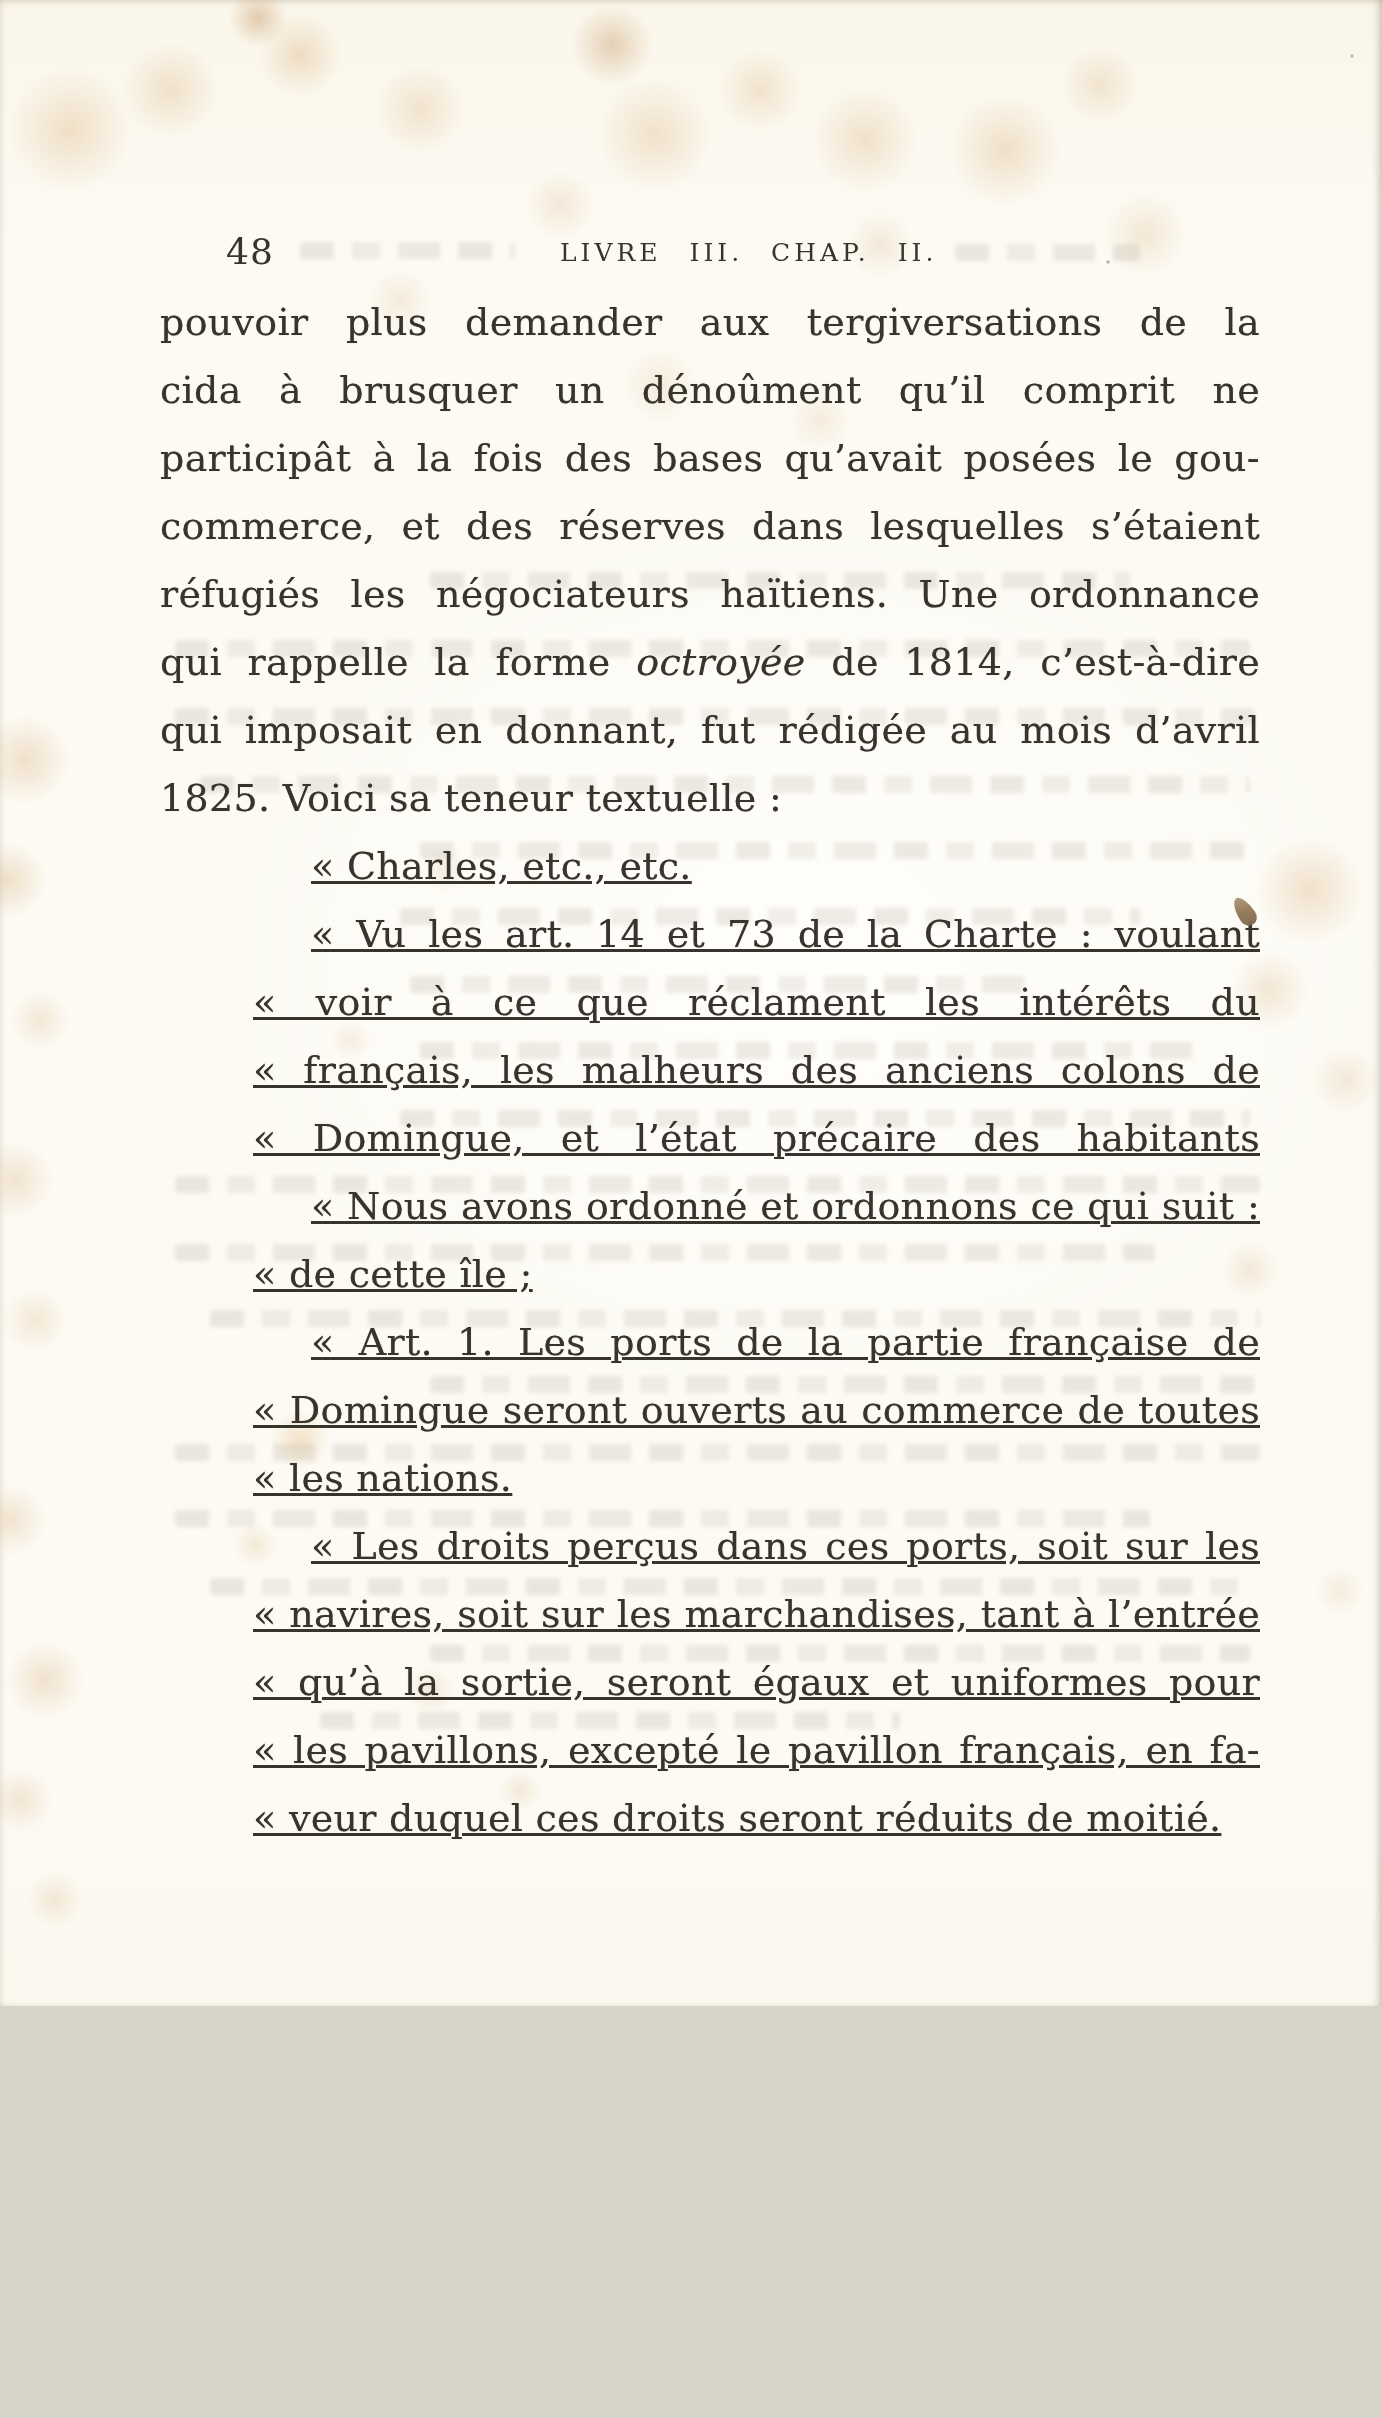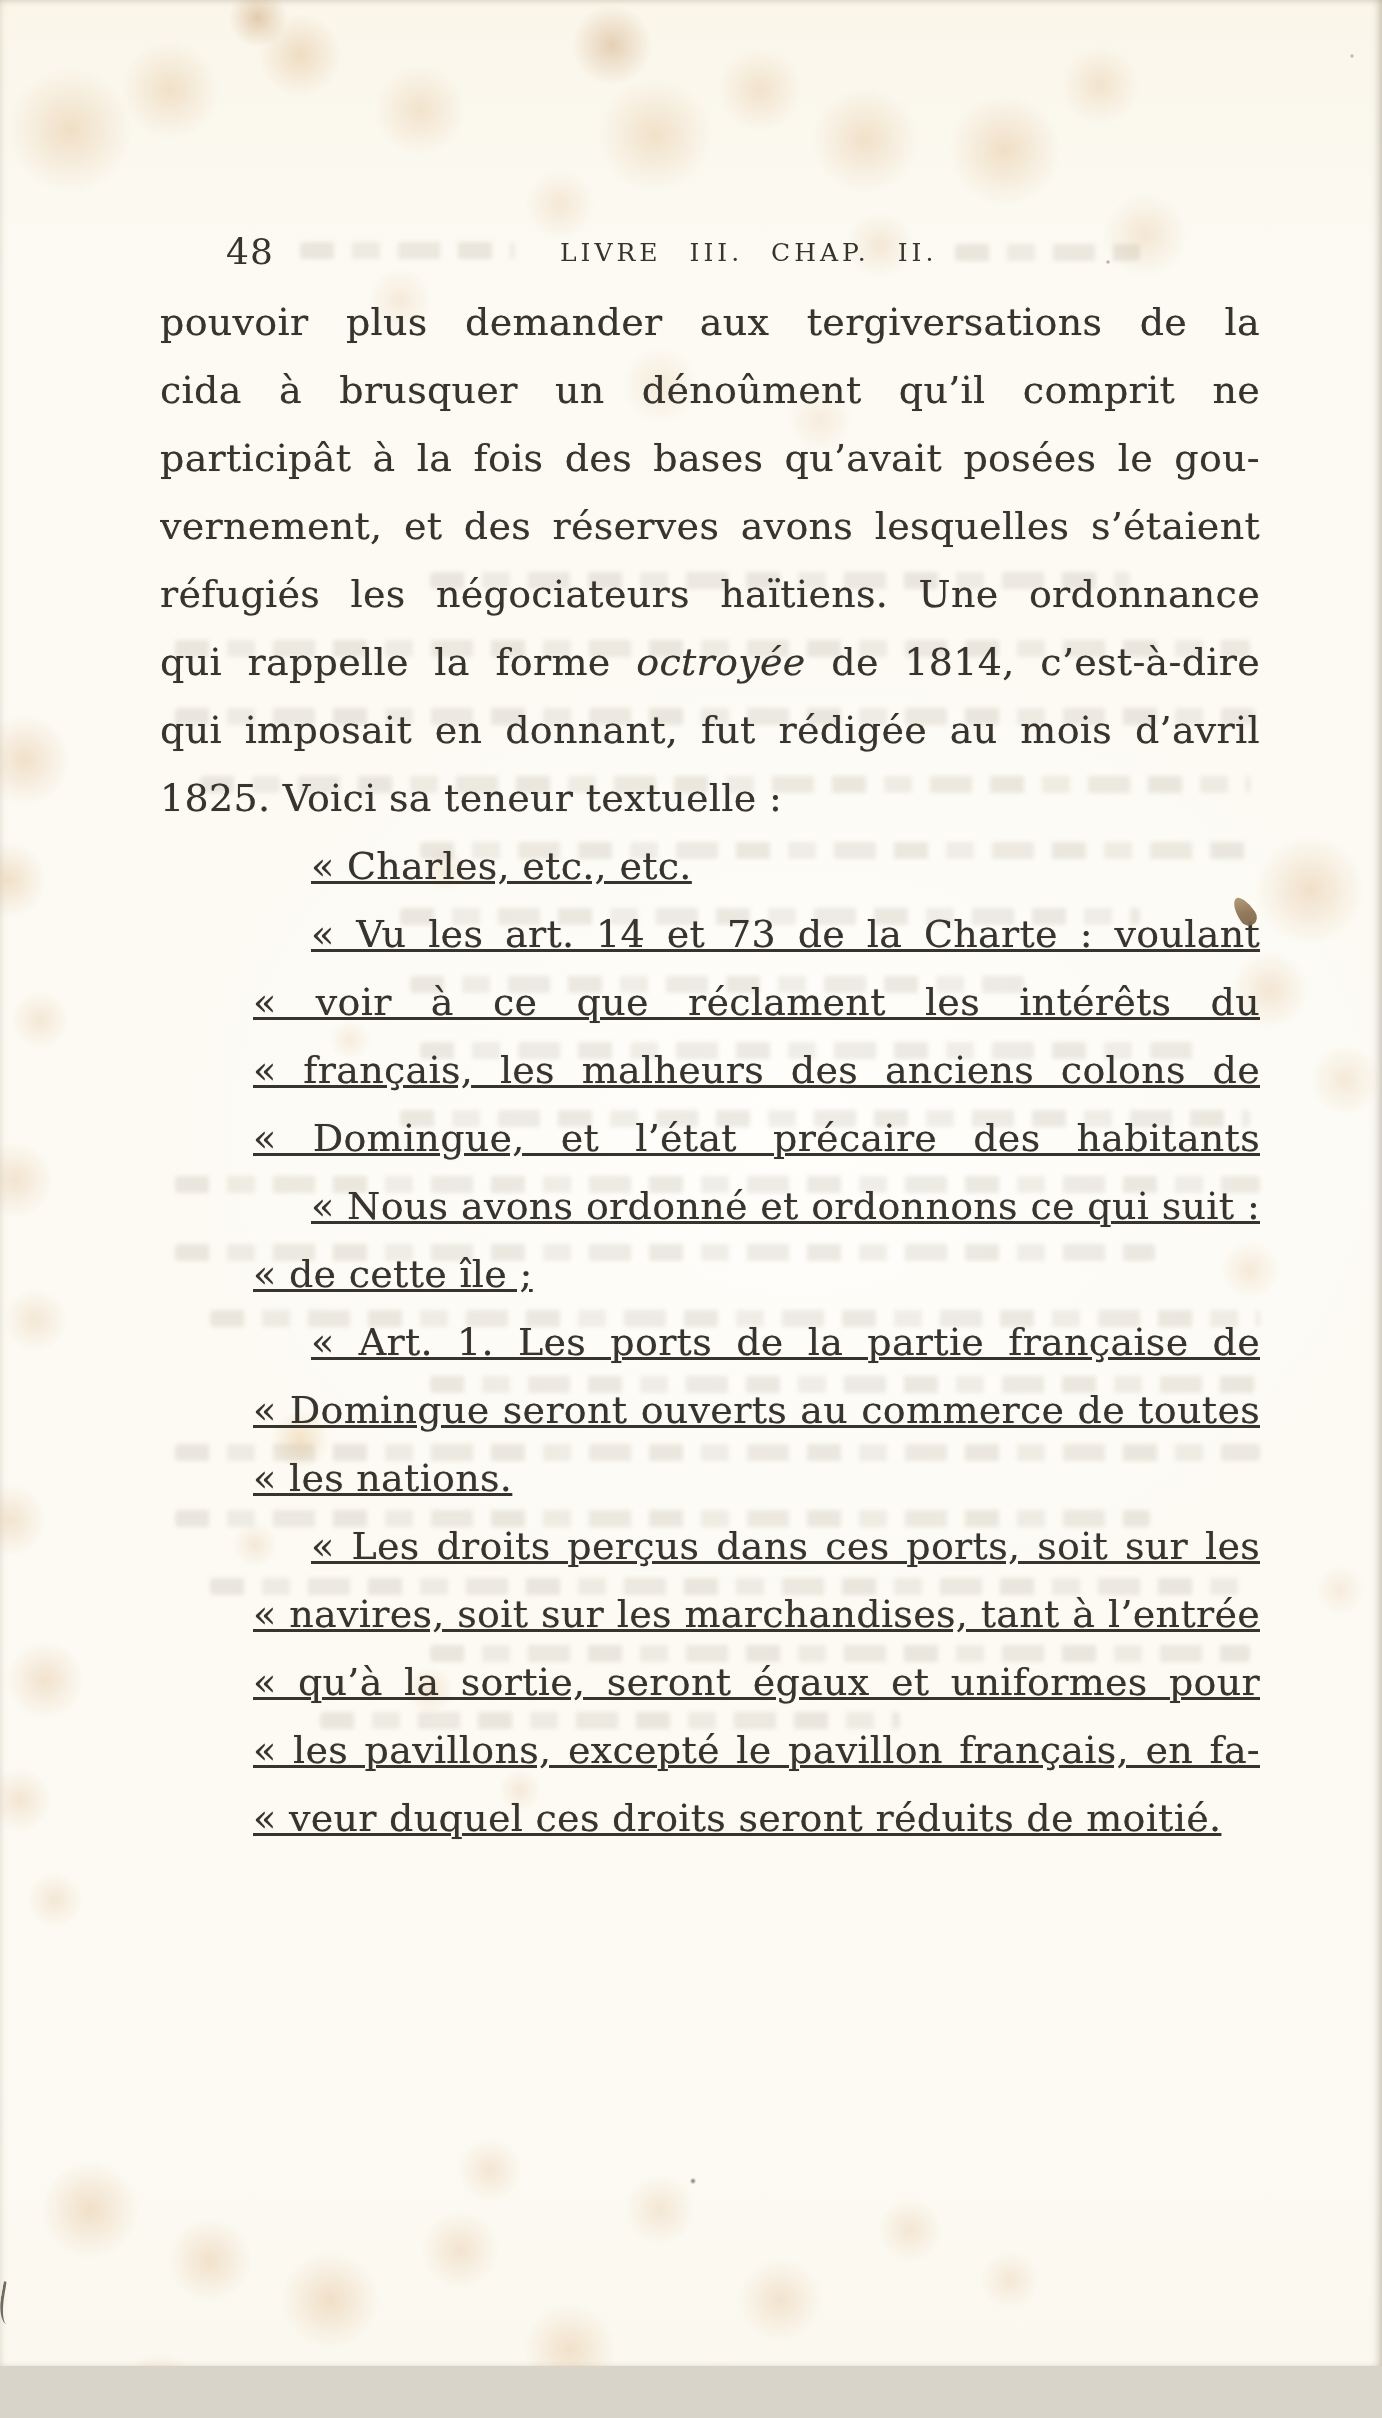--- a/index.html
+++ b/index.html
@@ -4,21 +4,21 @@
 <style>
   :root{
     --paper:#fcfaf3;
     --ink:#37342e;
     --fox:214,164,105;
     --ghost:152,142,122;
   }
   html,body{margin:0;padding:0;background:#d8d4c9;}
   .page{
     position:relative;
-    width:1382px;height:2366px;
+    width:1382px;height:2006px;
     margin:0 auto;
     overflow:hidden;
     background:
       radial-gradient(ellipse 900px 700px at 58% 48%, #fffefb 0%, rgba(255,254,251,0) 70%),
       linear-gradient(180deg, #faf6ea 0%, var(--paper) 12%, var(--paper) 88%, #fbf8ef 100%);
     box-shadow: inset -7px 0 10px -5px rgba(125,115,98,.45),
                 inset 3px 0 8px -4px rgba(150,135,110,.30),
                 inset 0 4px 8px -4px rgba(160,140,110,.25);
     font-family:"DejaVu Serif","Liberation Serif",serif;
     color:var(--ink);
@@ -162,21 +162,21 @@
 
   <header class="running-head">
     <span class="pagenum">48</span>
     <span class="headtitle">LIVRE III. CHAP. II.</span>
   </header>
 
   <main class="textblock">
     <div class="line j">pouvoir plus demander aux tergiversations de la</div>
     <div class="line j">cida à brusquer un dénoûment qu’il comprit ne</div>
     <div class="line j">participât à la fois des bases qu’avait posées le gou-</div>
-    <div class="line j">vernement, et des réserves avons lesquelles s’étaient</div>
+    <div class="line j">commerce, et des réserves dans lesquelles s’étaient</div>
     <div class="line j">réfugiés les négociateurs haïtiens. Une ordonnance</div>
     <div class="line j"><span>qui rappelle la forme </span><i>octroyée</i><span> de 1814, c’est-à-dire</span></div>
     <div class="line j">qui imposait en donnant, fut rédigée au mois d’avril</div>
     <div class="line">1825. Voici sa teneur textuelle :</div>
     <div class="line q ind">« Charles, etc., etc.</div>
     <div class="line q ind j">« Vu les art. 14 et 73 de la Charte : voulant pour-</div>
     <div class="line q j">« voir à ce que réclament les intérêts du commerce</div>
     <div class="line q j">« français, les malheurs des anciens colons de Saint-</div>
     <div class="line q j">« Domingue, et l’état précaire des habitants actuels</div>
     <div class="line q ind j">« Nous avons ordonné et ordonnons ce qui suit :</div>

